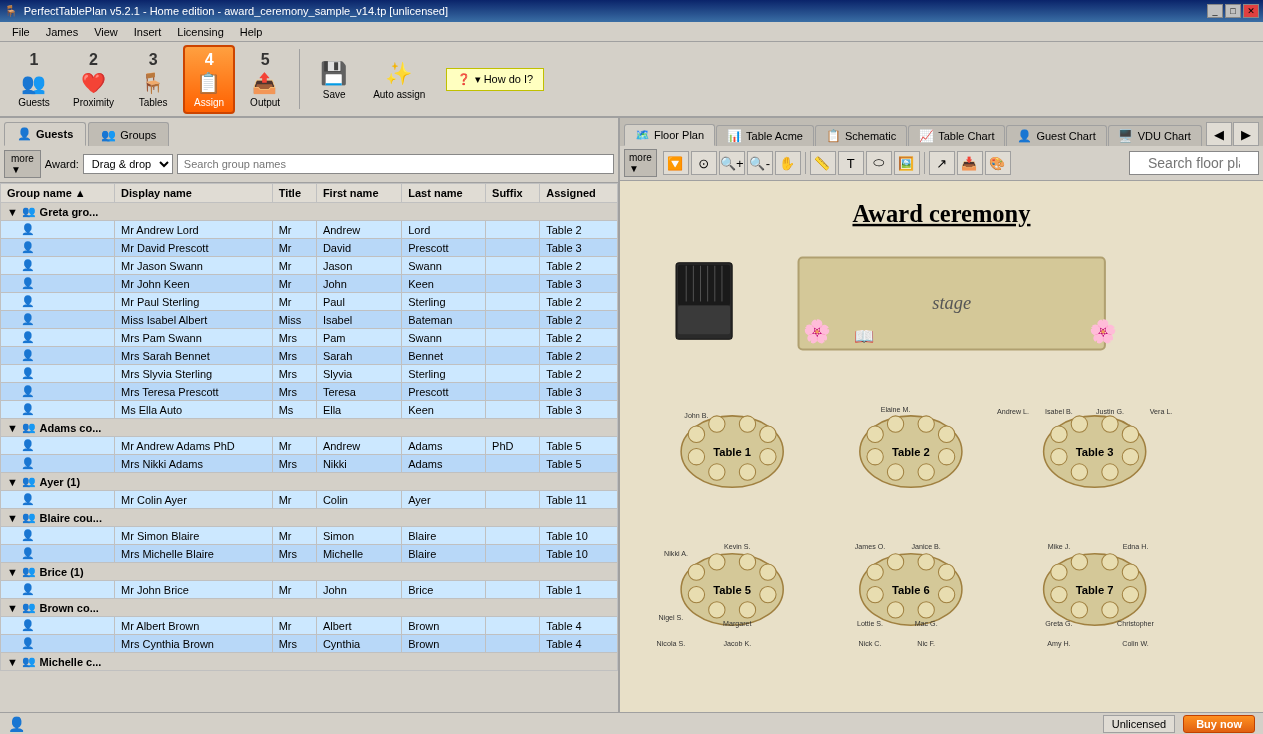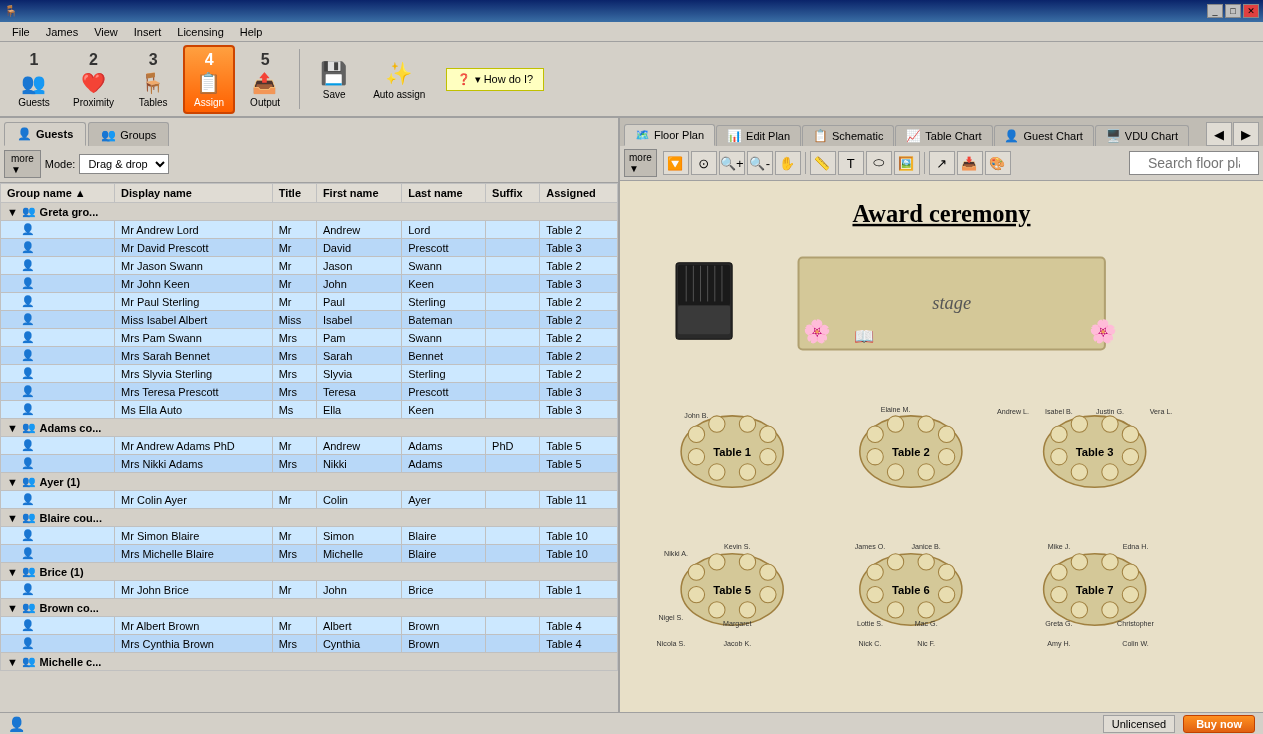--- a/index.html
+++ b/index.html
@@ -91,20 +91,21 @@
     
     .left-scroll-container { display: flex; flex: 1; overflow: hidden; }
     .left-scroll-container .table-container { flex: 1; }
   </style>
 </head>
 <body>
 
 <div id="titlebar">
   <div id="titlebar-title">
     <span>🪑</span>
+    <span>PerfectTablePlan v5.2.1 - Home edition - award_ceremony_sample_v14.tp [unlicensed]</span>
   </div>
   <div id="titlebar-controls">
     <div class="titlebar-btn">_</div>
     <div class="titlebar-btn">□</div>
     <div class="titlebar-btn close">✕</div>
   </div>
 </div>
 
 <div id="menubar">
   <span class="menu-item">File</span>
@@ -166,24 +167,25 @@
         <span>Guests</span>
       </div>
       <div class="tab">
         <span class="tab-icon">👥</span>
         <span>Groups</span>
       </div>
     </div>
 
     <div class="controls-bar">
       <div class="more-btn">more<br>▼</div>
-      <span class="mode-label">Mode:</span>
+      <span class="mode-label">Award:</span>
       <select class="mode-select">
         <option>Drag &amp; drop</option>
       </select>
+      <input type="text" class="search-box" placeholder="Search group names" style="">
     </div>
 
     <div class="left-scroll-container">
       <div class="table-container">
         <table class="data-table">
           <thead>
             <tr>
               <th>Group name ▲</th>
               <th>Display name</th>
               <th>Title</th>
@@ -474,21 +476,21 @@
 
   <div id="right-panel">
 
     <div class="right-tab-bar">
       <div class="right-tab active">
         <span class="right-tab-icon">🗺️</span>
         <span>Floor Plan</span>
       </div>
       <div class="right-tab">
         <span class="right-tab-icon">📊</span>
-        <span>Edit Plan</span>
+        <span>Table Acme</span>
       </div>
       <div class="right-tab">
         <span class="right-tab-icon">📋</span>
         <span>Schematic</span>
       </div>
       <div class="right-tab">
         <span class="right-tab-icon">📈</span>
         <span>Table Chart</span>
       </div>
       <div class="right-tab">

